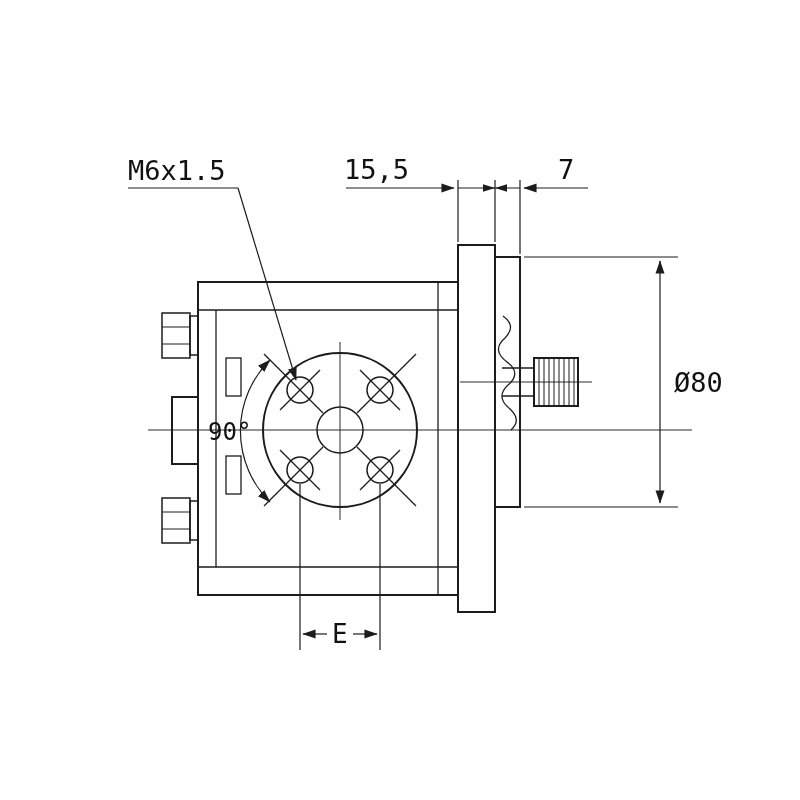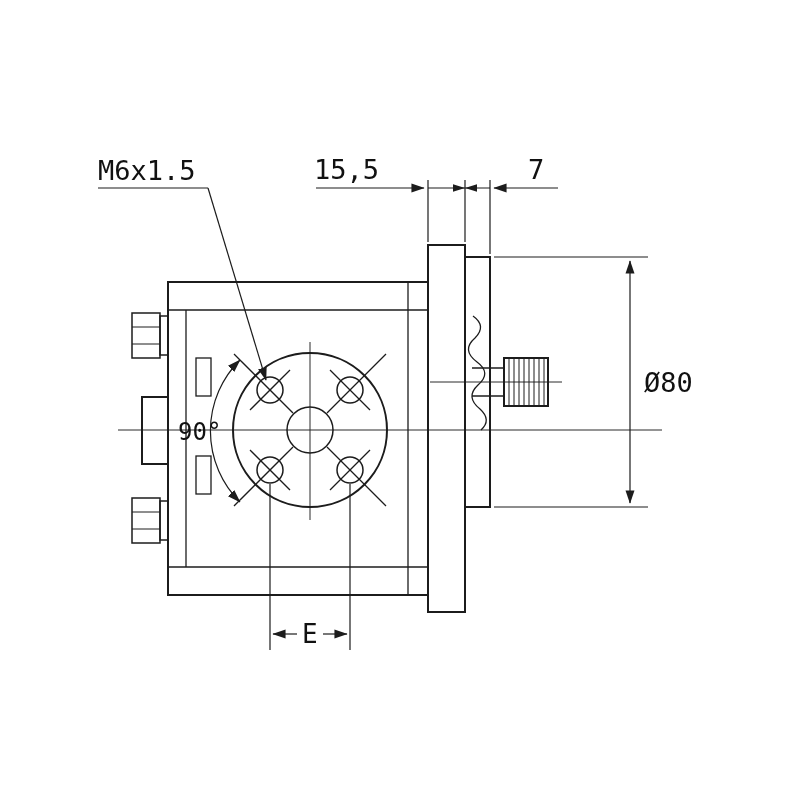--- a/index.html
+++ b/index.html
@@ -1,18 +1,19 @@
 <!DOCTYPE html>
 <html><head>
 <meta charset="utf-8">
 <style>
   html,body{margin:0;padding:0;background:#ffffff;}
   #stage{
     width:760px;height:800px;position:relative;background:#ffffff;
     font-family:"DejaVu Sans Mono","Liberation Mono",monospace;
+    margin-left:30px;
   }
   svg{display:block;}
   .outline{stroke:#1c1c1c;stroke-width:2;fill:none;}
   .inner{stroke:#1c1c1c;stroke-width:1.5;fill:none;}
   .detail{stroke:#1c1c1c;stroke-width:1.3;fill:none;}
   .thin{stroke:#1c1c1c;stroke-width:1;fill:none;}
   .center{stroke:#2a2a2a;stroke-width:1;fill:none;}
   .dim{stroke:#1c1c1c;stroke-width:1.2;fill:none;}
   .arrfill{fill:#1c1c1c;stroke:none;}
   text.dimtext{fill:#111111;font-family:"DejaVu Sans Mono","Liberation Mono",monospace;}

